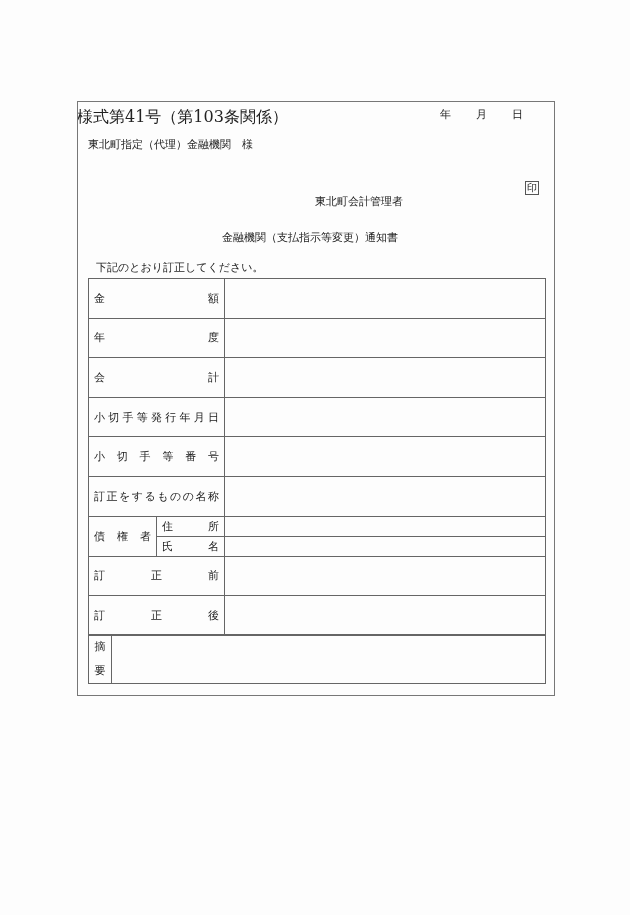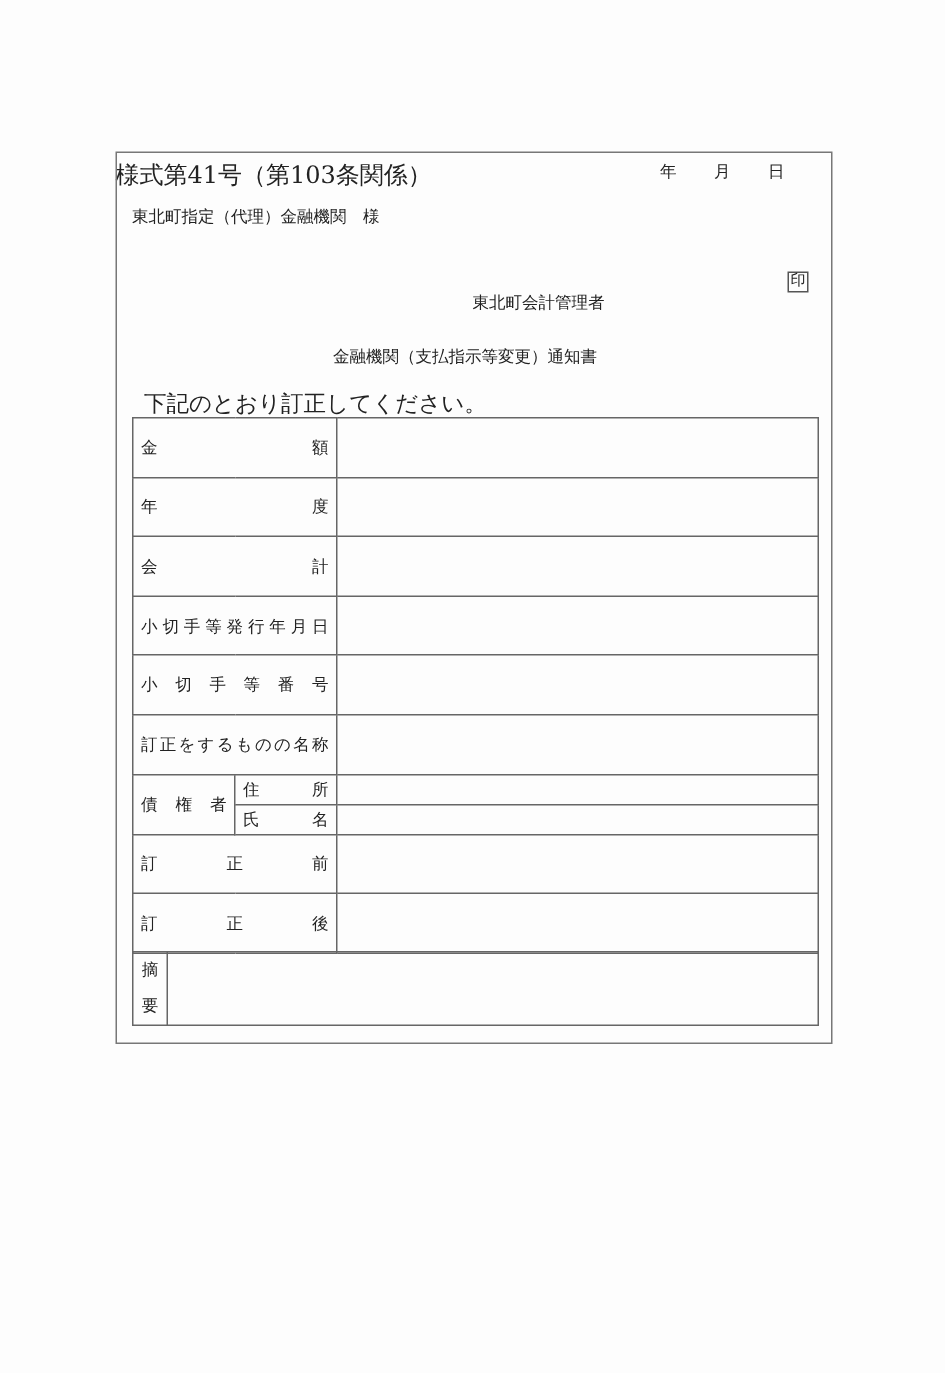--- a/index.html
+++ b/index.html
@@ -17,21 +17,21 @@
   .date-row { top: 107px; left: 440px; font-size: 11px; }
   .date-row span { display: inline-block; }
   .addressee { left: 88px; top: 137px; font-size: 11px; text-align: right; }
   .issuer { left: 315px; top: 194px; font-size: 11px; }
   .seal {
     position: absolute; left: 525px; top: 181px; width: 14px; height: 14px;
     border: 1px solid #555; box-sizing: border-box; font-size: 10px;
     line-height: 12px; text-align: center;
   }
   .doc-title { left: 222px; top: 230px; font-size: 11px; }
-  .instruction { left: 96px; top: 260px; font-size: 15px; }
+  .instruction { left: 96px; top: 260px; font-size: 11px; }
 
   table.form-table {
     position: absolute; left: 88px; top: 278px; width: 457px;
     border-collapse: collapse; table-layout: fixed;
   }
   table.form-table td {
     border: 1px solid #666; padding: 0; height: 38.6px; font-size: 11px;
     vertical-align: middle;
   }
   .spread { display: flex; justify-content: space-between; padding: 0 5px; }

